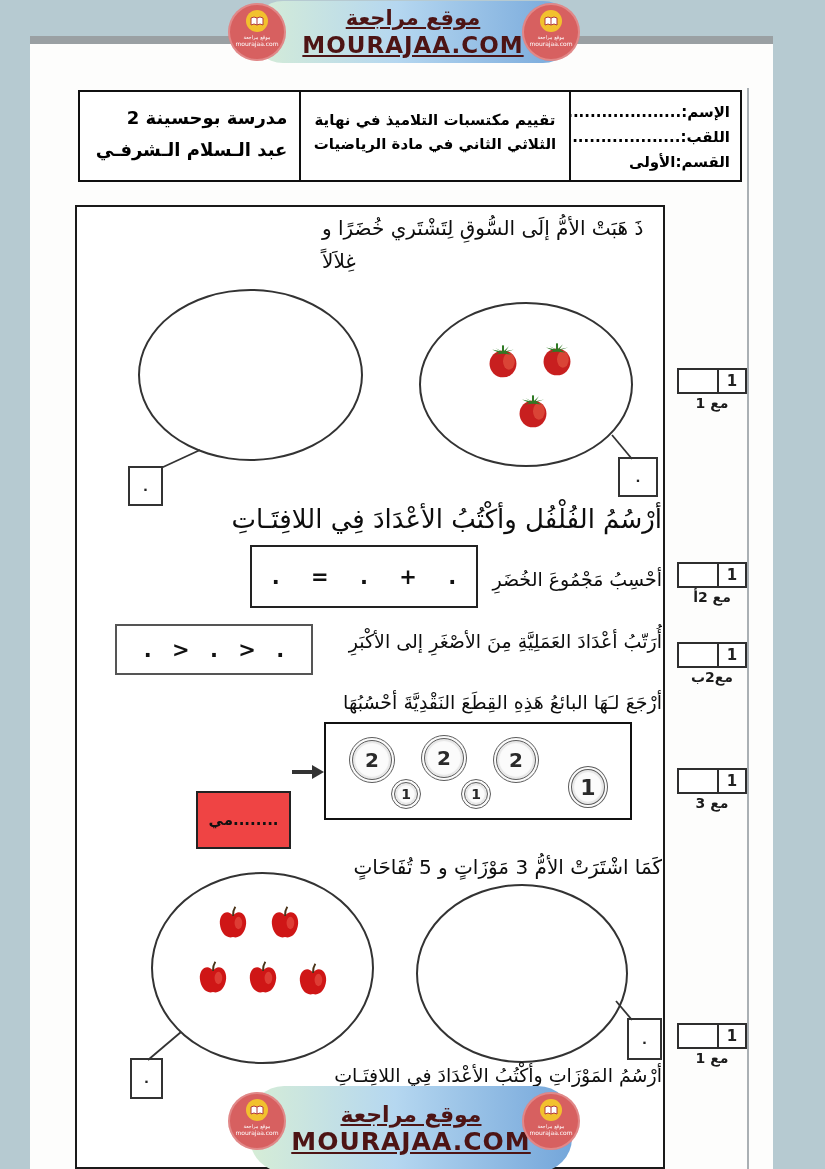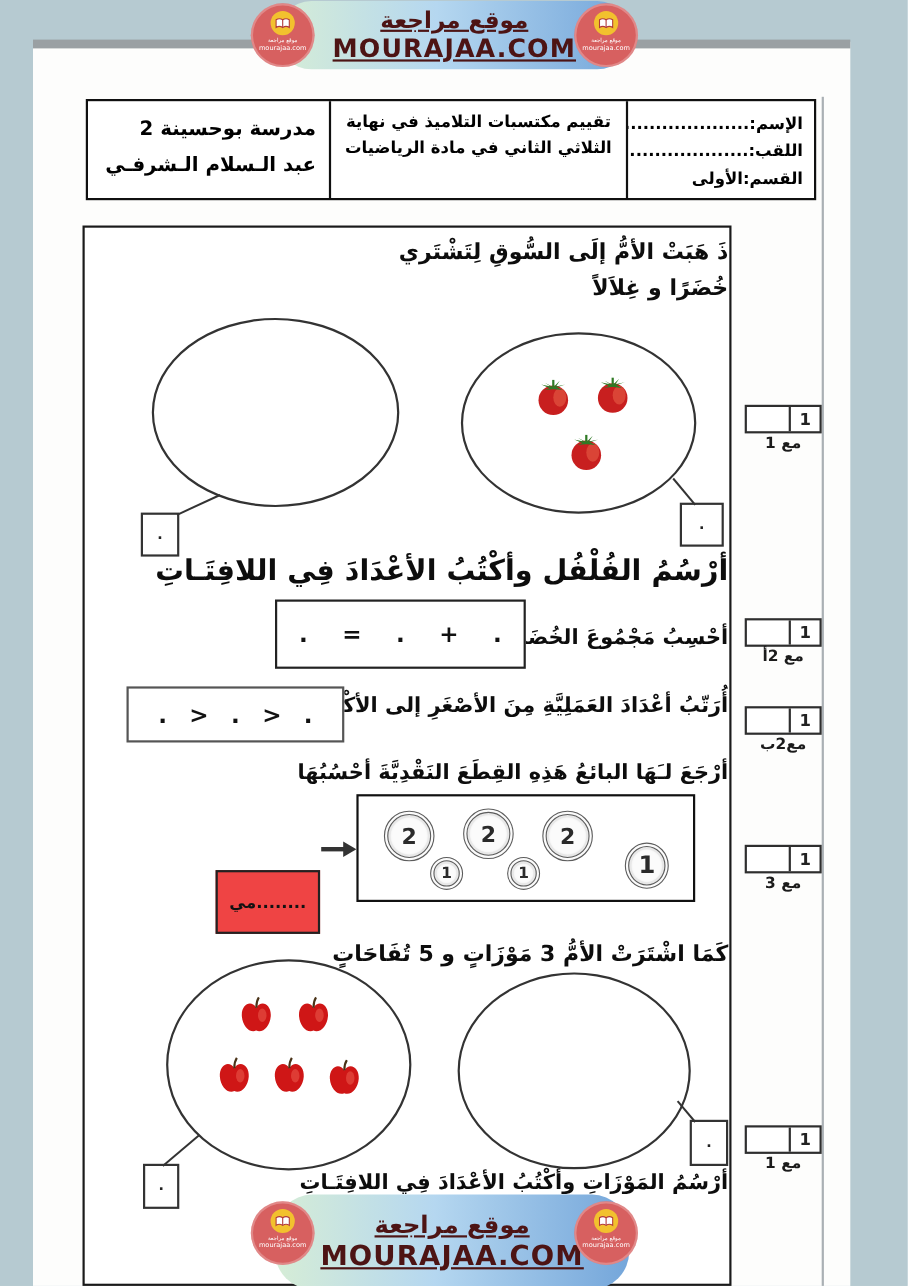--- a/index.html
+++ b/index.html
@@ -23,28 +23,28 @@
   .logo { position:absolute; width:58px; height:58px; border-radius:50%; background:#d76060; z-index:6;
     display:flex; flex-direction:column; align-items:center; padding-top:7px; box-shadow:0 0 0 2px rgba(255,255,255,.25) inset; }
   .logo-book { width:22px; height:22px; border-radius:50%; background:#f2c12e; display:flex; align-items:center; justify-content:center; }
   .logo-ar { font-size:5px; color:#ffffff; margin-top:3px; line-height:5px; }
   .logo-en { font-size:6px; color:#ffffff; line-height:7px; }
 
   
   .hdr { position:absolute; left:78px; top:90px; width:664px; height:92px; display:flex; border:2.5px solid #101010; z-index:2; background:#fff; }
   .hdr-cell { height:100%; }
   .hdr-school { width:222px; border-right:2px solid #101010; direction:rtl; text-align:right; padding:10px 12px 0 0; font-weight:bold; font-size:18px; line-height:32px; }
-  .hdr-title { width:270px; border-right:2px solid #101010; text-align:center; direction:rtl; padding-top:6px; font-weight:bold; font-size:15px; line-height:24px; }
+  .hdr-title { width:270px; border-right:2px solid #101010; text-align:center; direction:rtl; padding-top:16px; font-weight:bold; font-size:15px; line-height:24px; }
   .hdr-title .year { font-size:17px; direction:ltr; }
   .hdr-names { width:170px; direction:rtl; text-align:right; padding:8px 10px 0 4px; font-weight:bold; font-size:15px; line-height:25px; white-space:nowrap; overflow:hidden; }
 
   
   .main-box { position:absolute; left:75px; top:205px; width:590px; height:964px; border:2px solid #1a1a1a; z-index:0; background:#fff; }
 
-  .artext { position:absolute; direction:rtl; text-align:right; font-weight:bold; color:#0d0d0d; z-index:1; }
+  .artext { position:absolute; direction:rtl; text-align:left; font-weight:normal; color:#0d0d0d; z-index:1; }
   .p1 { top:212px; right:163px; width:340px; font-size:20px; line-height:33px; }
   .p2 { top:504px; right:163px; font-size:26px; }
   .p3 { top:568px; right:163px; font-size:19px; }
   .p4 { top:630px; right:163px; font-size:19px; }
   .p5 { top:691px; right:163px; font-size:19px; }
   .p6 { top:855px; right:163px; font-size:20px; }
   .p7 { top:1064px; right:163px; font-size:19px; z-index:1; }
 
   .oval { position:absolute; border:2px solid #333; border-radius:50%; z-index:1; background:transparent; }
   .oval-tl { left:138px; top:289px; width:225px; height:172px; }

